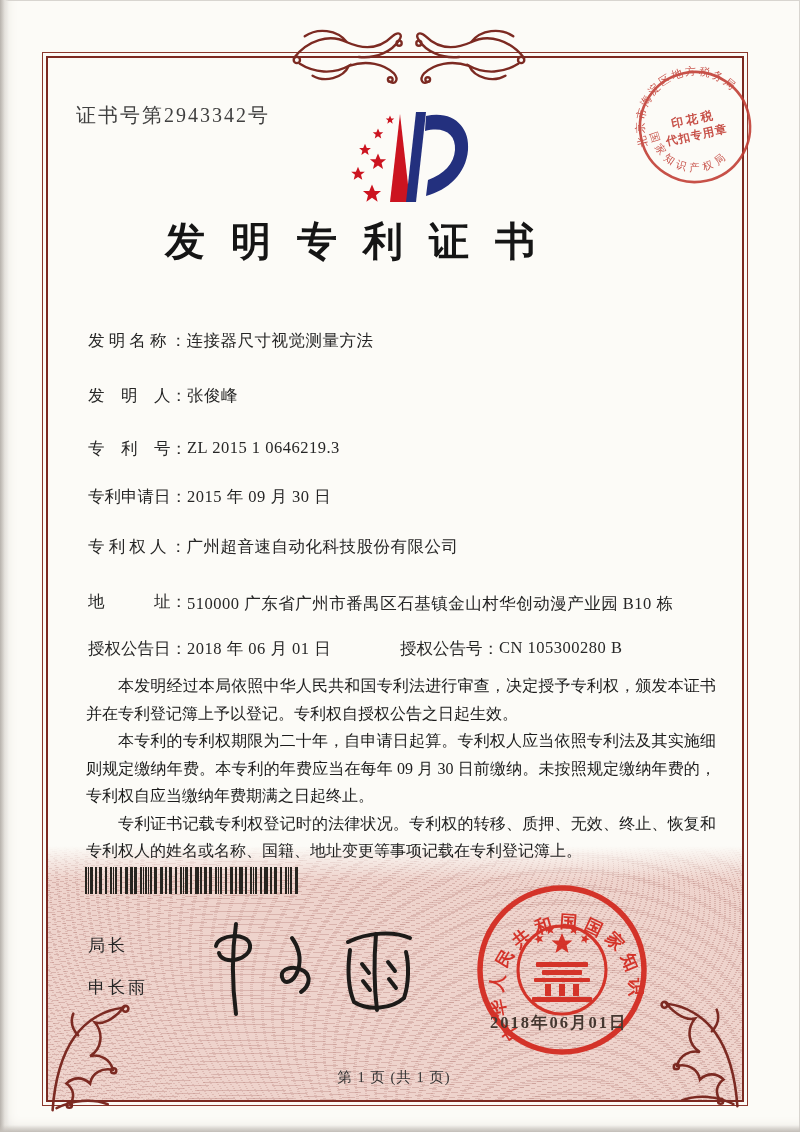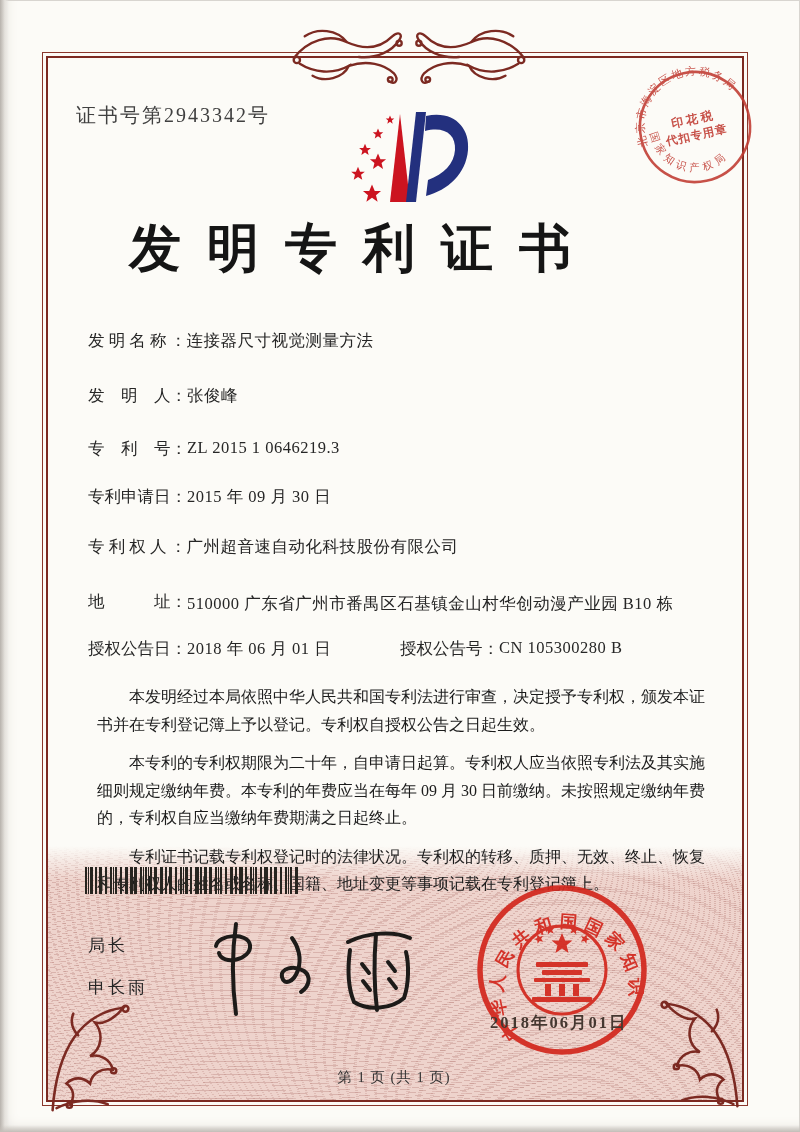--- a/index.html
+++ b/index.html
@@ -29,33 +29,33 @@
       repeating-radial-gradient(130% 95% at 75% 150%, rgba(168,104,98,.22) 0 1px, rgba(0,0,0,0) 1px 7px);
   }
   .guilloche::before{content:"";position:absolute;left:0;top:0;width:100%;height:34px;
     background:linear-gradient(#fcfbf7,rgba(252,251,247,0));}
 
   .cert-no{position:absolute;left:76px;top:102px;font-size:20px;letter-spacing:2px;color:#404040;}
 
   .logo{position:absolute;left:338px;top:106px;width:134px;height:106px;}
 
   .doc-title{position:absolute;left:0;top:214px;width:700px;text-align:center;
-    font-size:52px;font-weight:600;letter-spacing:26px;text-indent:26px;color:#151515;}
+    font-size:40px;font-weight:600;letter-spacing:26px;text-indent:26px;color:#151515;}
 
   .fields{position:absolute;left:88px;top:0;width:640px;font-size:16.5px;color:#262626;}
   .frow{position:absolute;left:0;white-space:nowrap;}
   .f-label{display:inline-block;min-width:82px;white-space:pre;vertical-align:top;}
   .f-colon{display:inline-block;vertical-align:top;}
   .f-value{display:inline-block;vertical-align:top;letter-spacing:.5px;}
   .f-value.wrap{white-space:normal;width:500px;line-height:1.55;}
   .frow.grant-no{left:312px;text-align:center;}
 
   .body-text{position:absolute;left:86px;top:672px;width:630px;
     font-size:16px;line-height:27.5px;text-align:justify;color:#1c1c1c;}
-  .body-text p{margin:11px;text-indent:2em;}
+  .body-text p{margin:0;text-indent:2em;}
 
   .barcode{position:absolute;left:85px;top:867px;width:214px;height:27px;
     background-image:
       repeating-linear-gradient(90deg,#26241f 0 2px,rgba(0,0,0,0) 2px 5px),
       repeating-linear-gradient(90deg,#26241f 0 1px,rgba(0,0,0,0) 1px 7px),
       repeating-linear-gradient(90deg,rgba(0,0,0,0) 0 3px,#26241f 3px 4px,rgba(0,0,0,0) 4px 11px);
   }
 
   .sig-post{position:absolute;left:88px;top:934px;font-size:17px;letter-spacing:3px;color:#262626;text-align:right;}
   .sig-name{position:absolute;left:88px;top:976px;font-size:17px;letter-spacing:3px;color:#262626;}

